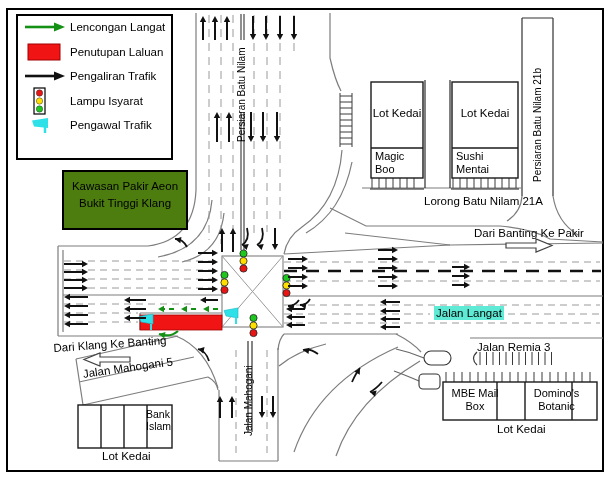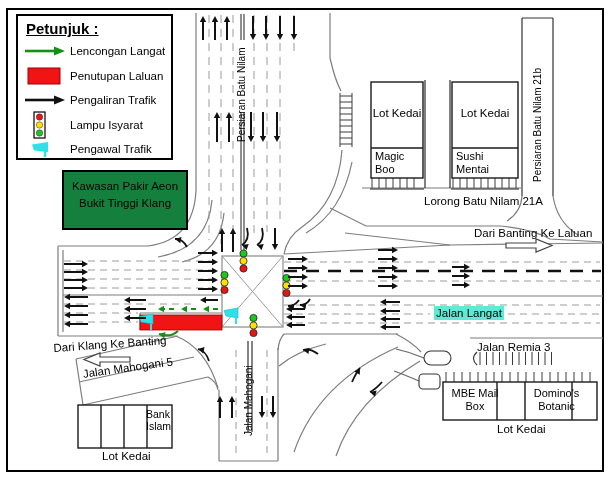--- a/index.html
+++ b/index.html
@@ -3,21 +3,21 @@
 <meta charset="utf-8">
 <style>
   html,body{margin:0;padding:0;background:#fff;}
   #stage{position:relative;width:610px;height:480px;background:#fff;overflow:hidden;
          font-family:"Liberation Sans",sans-serif;}
   #geom{position:absolute;left:0;top:0;}
   .lbl{position:absolute;font-size:11.5px;color:#000;white-space:nowrap;line-height:1.25;}
   .center{text-align:center;}
   .vert{writing-mode:vertical-rl;transform:rotate(180deg);font-size:10px;letter-spacing:0px;
         white-space:nowrap;}
-  .box2{position:absolute;border:2px solid #000;background:#15803d;}
+  .box2{position:absolute;border:2px solid #000;background:#4d7c0f;}
   
   #legend{position:absolute;left:16px;top:14px;width:153px;height:140px;border:2px solid #000;
           background:#fff;padding:2px 0 0 0;}
   #legend .ttl{font-size:15px;font-weight:bold;text-decoration:underline;margin:2px 0 5px 8px;}
   .lrow{display:flex;align-items:center;margin:0 0 2px 4px;height:18px;}
   .lrow.tall{height:27px;}
   .lrow .ic{width:46px;display:flex;justify-content:flex-start;align-items:center;padding-left:2px;}
   .lrow .lt{font-size:11.5px;}
   #kawasan{left:62px;top:170px;width:122px;height:50px;padding-top:6px;}
   #kawasan div{text-align:center;font-size:11.5px;line-height:1.45;}
@@ -267,21 +267,20 @@
         <line x1="196" y1="309" x2="186" y2="309" stroke="#149114" stroke-width="2.2" stroke-dasharray="5 4"></line>
         <polygon points="181,309 187,305.8 187,312.2" fill="#149114"></polygon>
         <line x1="174" y1="309" x2="163" y2="309" stroke="#149114" stroke-width="2.2" stroke-dasharray="5 4"></line>
         <polygon points="158,309 164,305.8 164,312.2" fill="#149114"></polygon>
         <path d="M178,331 Q170,338 159,334" stroke="#149114" stroke-width="2.2" fill="none"></path>
         <polygon points="159,334 165.53420301501967,332.1173978225584 164.203568193786,338.3775424672547" fill="#149114"></polygon>
       </g>
   </svg>
 
   <div id="legend">
-    <div class="ttl">Petunjuk :</div>
     <div class="lrow">
       <span class="ic">
         <svg width="42" height="12">
             <line x1="1" y1="6" x2="31" y2="6" stroke="#149114" stroke-width="2.6"></line>
             <polygon points="30,1.5 41,6 30,10.5" fill="#149114"></polygon>
           </svg>
       </span>
       <span class="lt">Lencongan Langat</span>
     </div>
     <div class="lrow tall">
@@ -324,21 +323,21 @@
   </div>
 
   <div id="kawasan" class="box2">
     <div>Kawasan Pakir Aeon</div>
     <div>Bukit Tinggi Klang</div>
   </div>
 
   <div class="lbl vert" style="left:236px;top:36px;height:106px;">Persiaran Batu Nilam</div>
   <div class="lbl vert" style="left:532px;top:58px;height:124px;">Persiaran Batu Nilam 21b</div>
   <div class="lbl" style="left:424px;top:194px;">Lorong Batu Nilam 21A</div>
-  <div class="lbl" style="left:474px;top:226px;">Dari Banting Ke Laluan</div>
+  <div class="lbl" style="left:474px;top:226px;">Dari Banting Ke Pakir</div>
   <div class="lbl langat-bg" style="left:434px;top:306px;">Jalan Langat</div>
   <div class="lbl" style="left:477px;top:340px;">Jalan Remia 3</div>
   <div class="lbl" style="left:53px;top:341px;transform:rotate(-4deg);transform-origin:left top;">Dari Klang Ke Banting</div>
   <div class="lbl" style="left:82px;top:367px;transform:rotate(-8deg);transform-origin:left top;">Jalan Mahogani 5</div>
   <div class="lbl vert" style="left:243px;top:360px;height:76px;">Jalan Mahogani</div>
 
   <div class="lbl center" style="left:371px;top:106px;width:52px;">Lot Kedai</div>
   <div class="lbl sm" style="left:375px;top:150px;">
     <div>Magic</div>
     <div>Boo</div>

